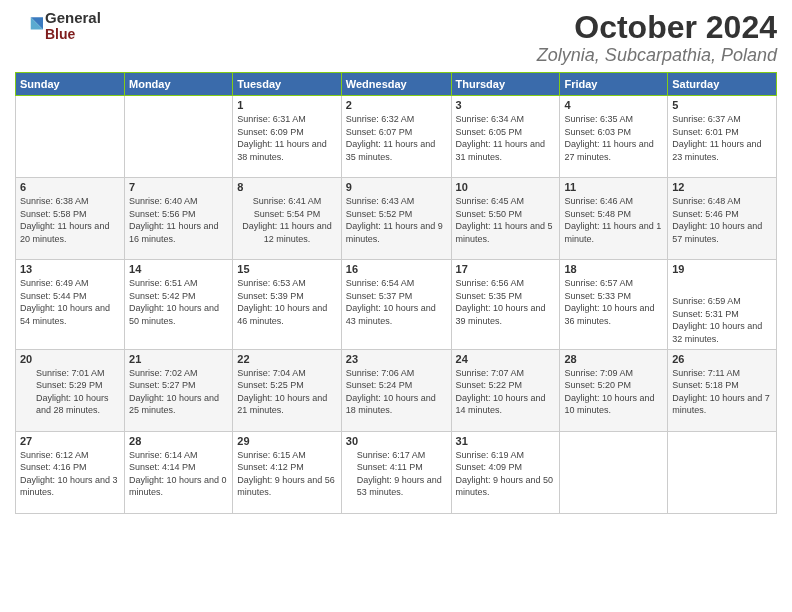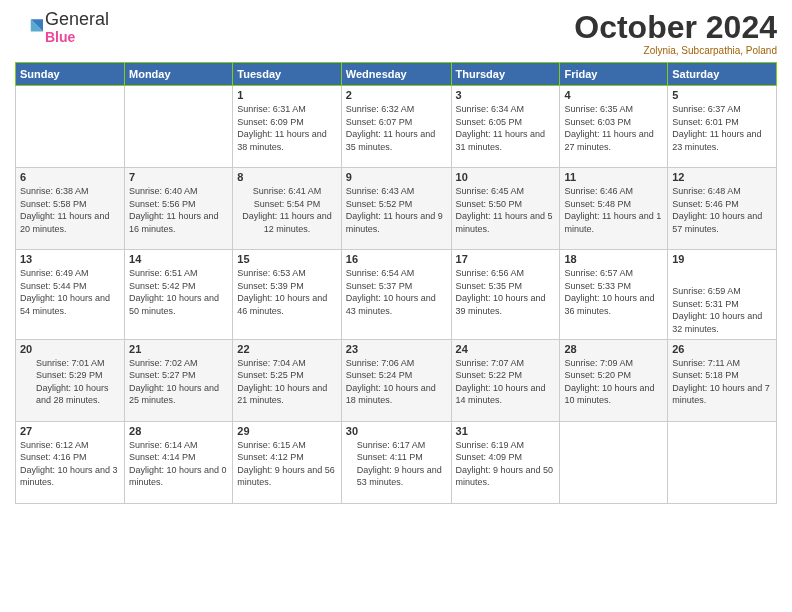--- a/index.html
+++ b/index.html
@@ -26,45 +26,46 @@
       display: flex;
       align-items: center;
       gap: 2px;
     }
     .logo-text {
       display: flex;
       flex-direction: column;
       line-height: 1.1;
     }
     .logo-general {
-      font-size: 18px;
-      font-weight: normal;
+      font-size: 15px;
+      font-weight: bold;
       color: #333;
     }
     .logo-blue {
       font-size: 14px;
       font-weight: bold;
-      color: #ec4899;
+      color: #7f1d1d;
     }
     .logo-icon {
       width: 28px;
       height: 28px;
     }
     .title-section {
       text-align: right;
     }
     .month-title {
       font-size: 32px;
       font-weight: bold;
       color: #333;
       line-height: 1.1;
     }
     .subtitle {
-      font-size: 10px;
-      color: #a16207;
+      font-size: 18px;
+      color: #737373;
+      font-style: italic;
     }
     .calendar {
       width: 100%;
       border-collapse: collapse;
       font-size: 9.5px;
     }
     .calendar thead th {
       background: #3a6bab;
       color: #fff;
       padding: 5px 4px;

